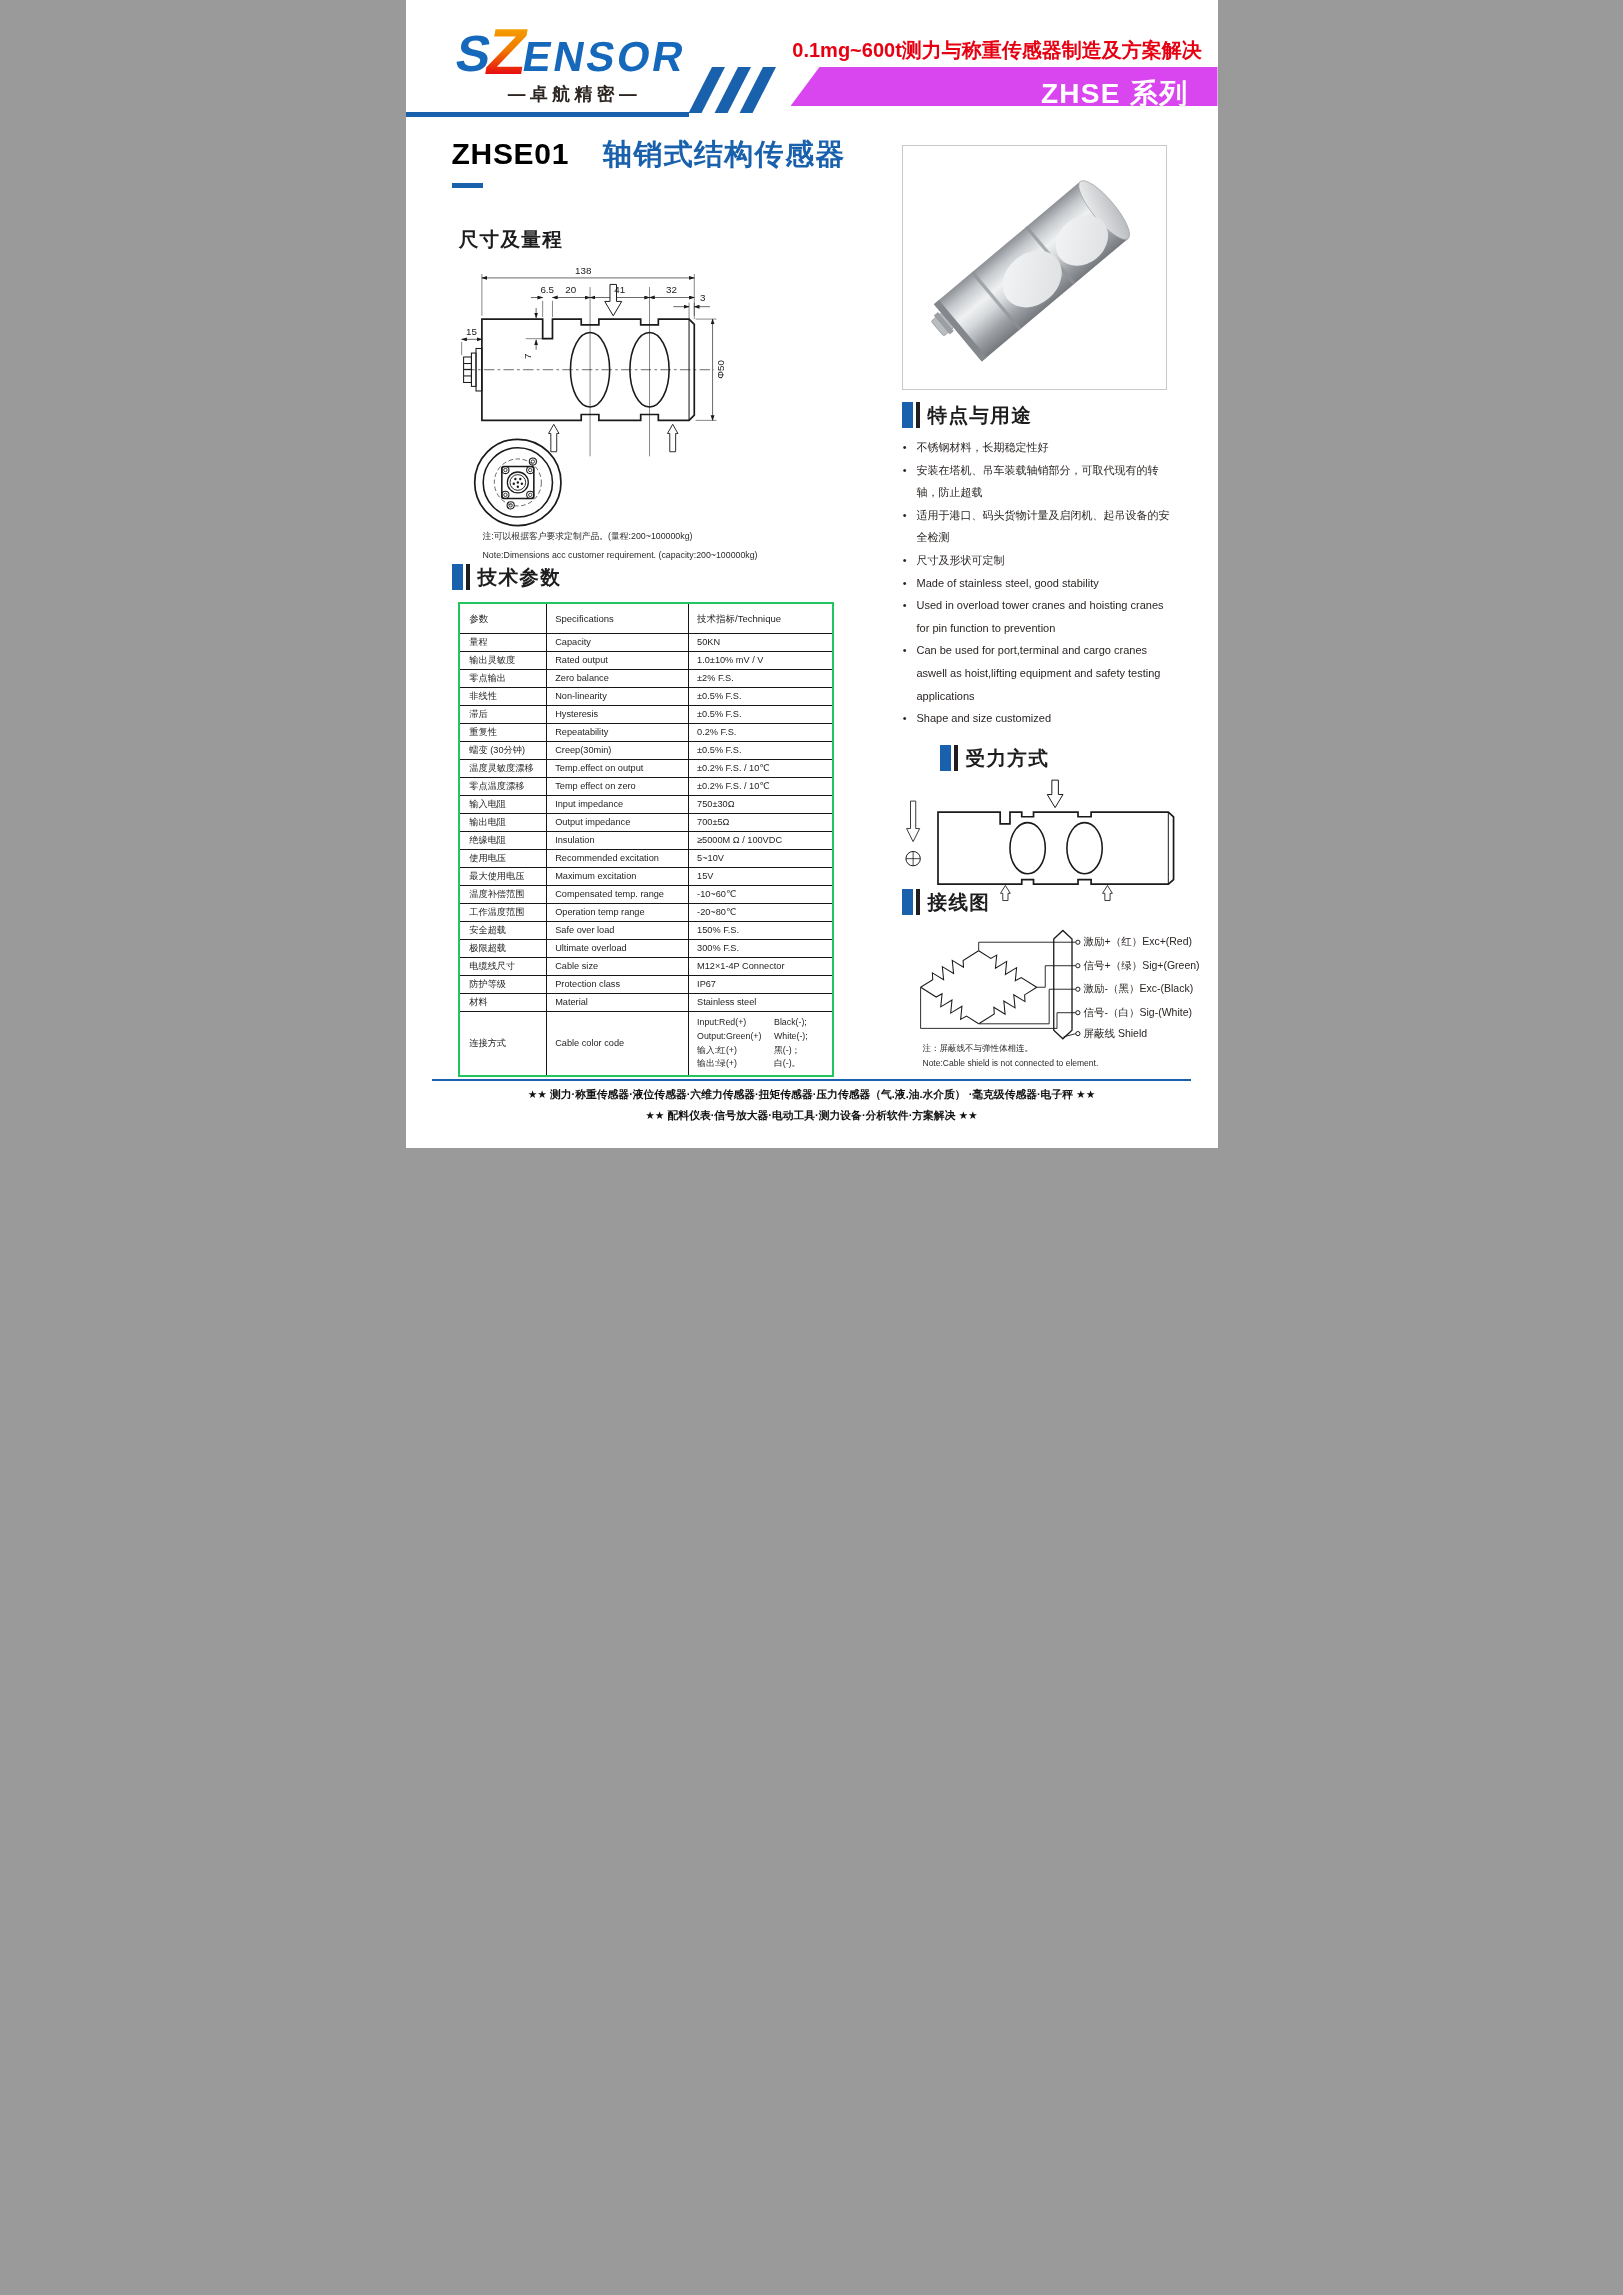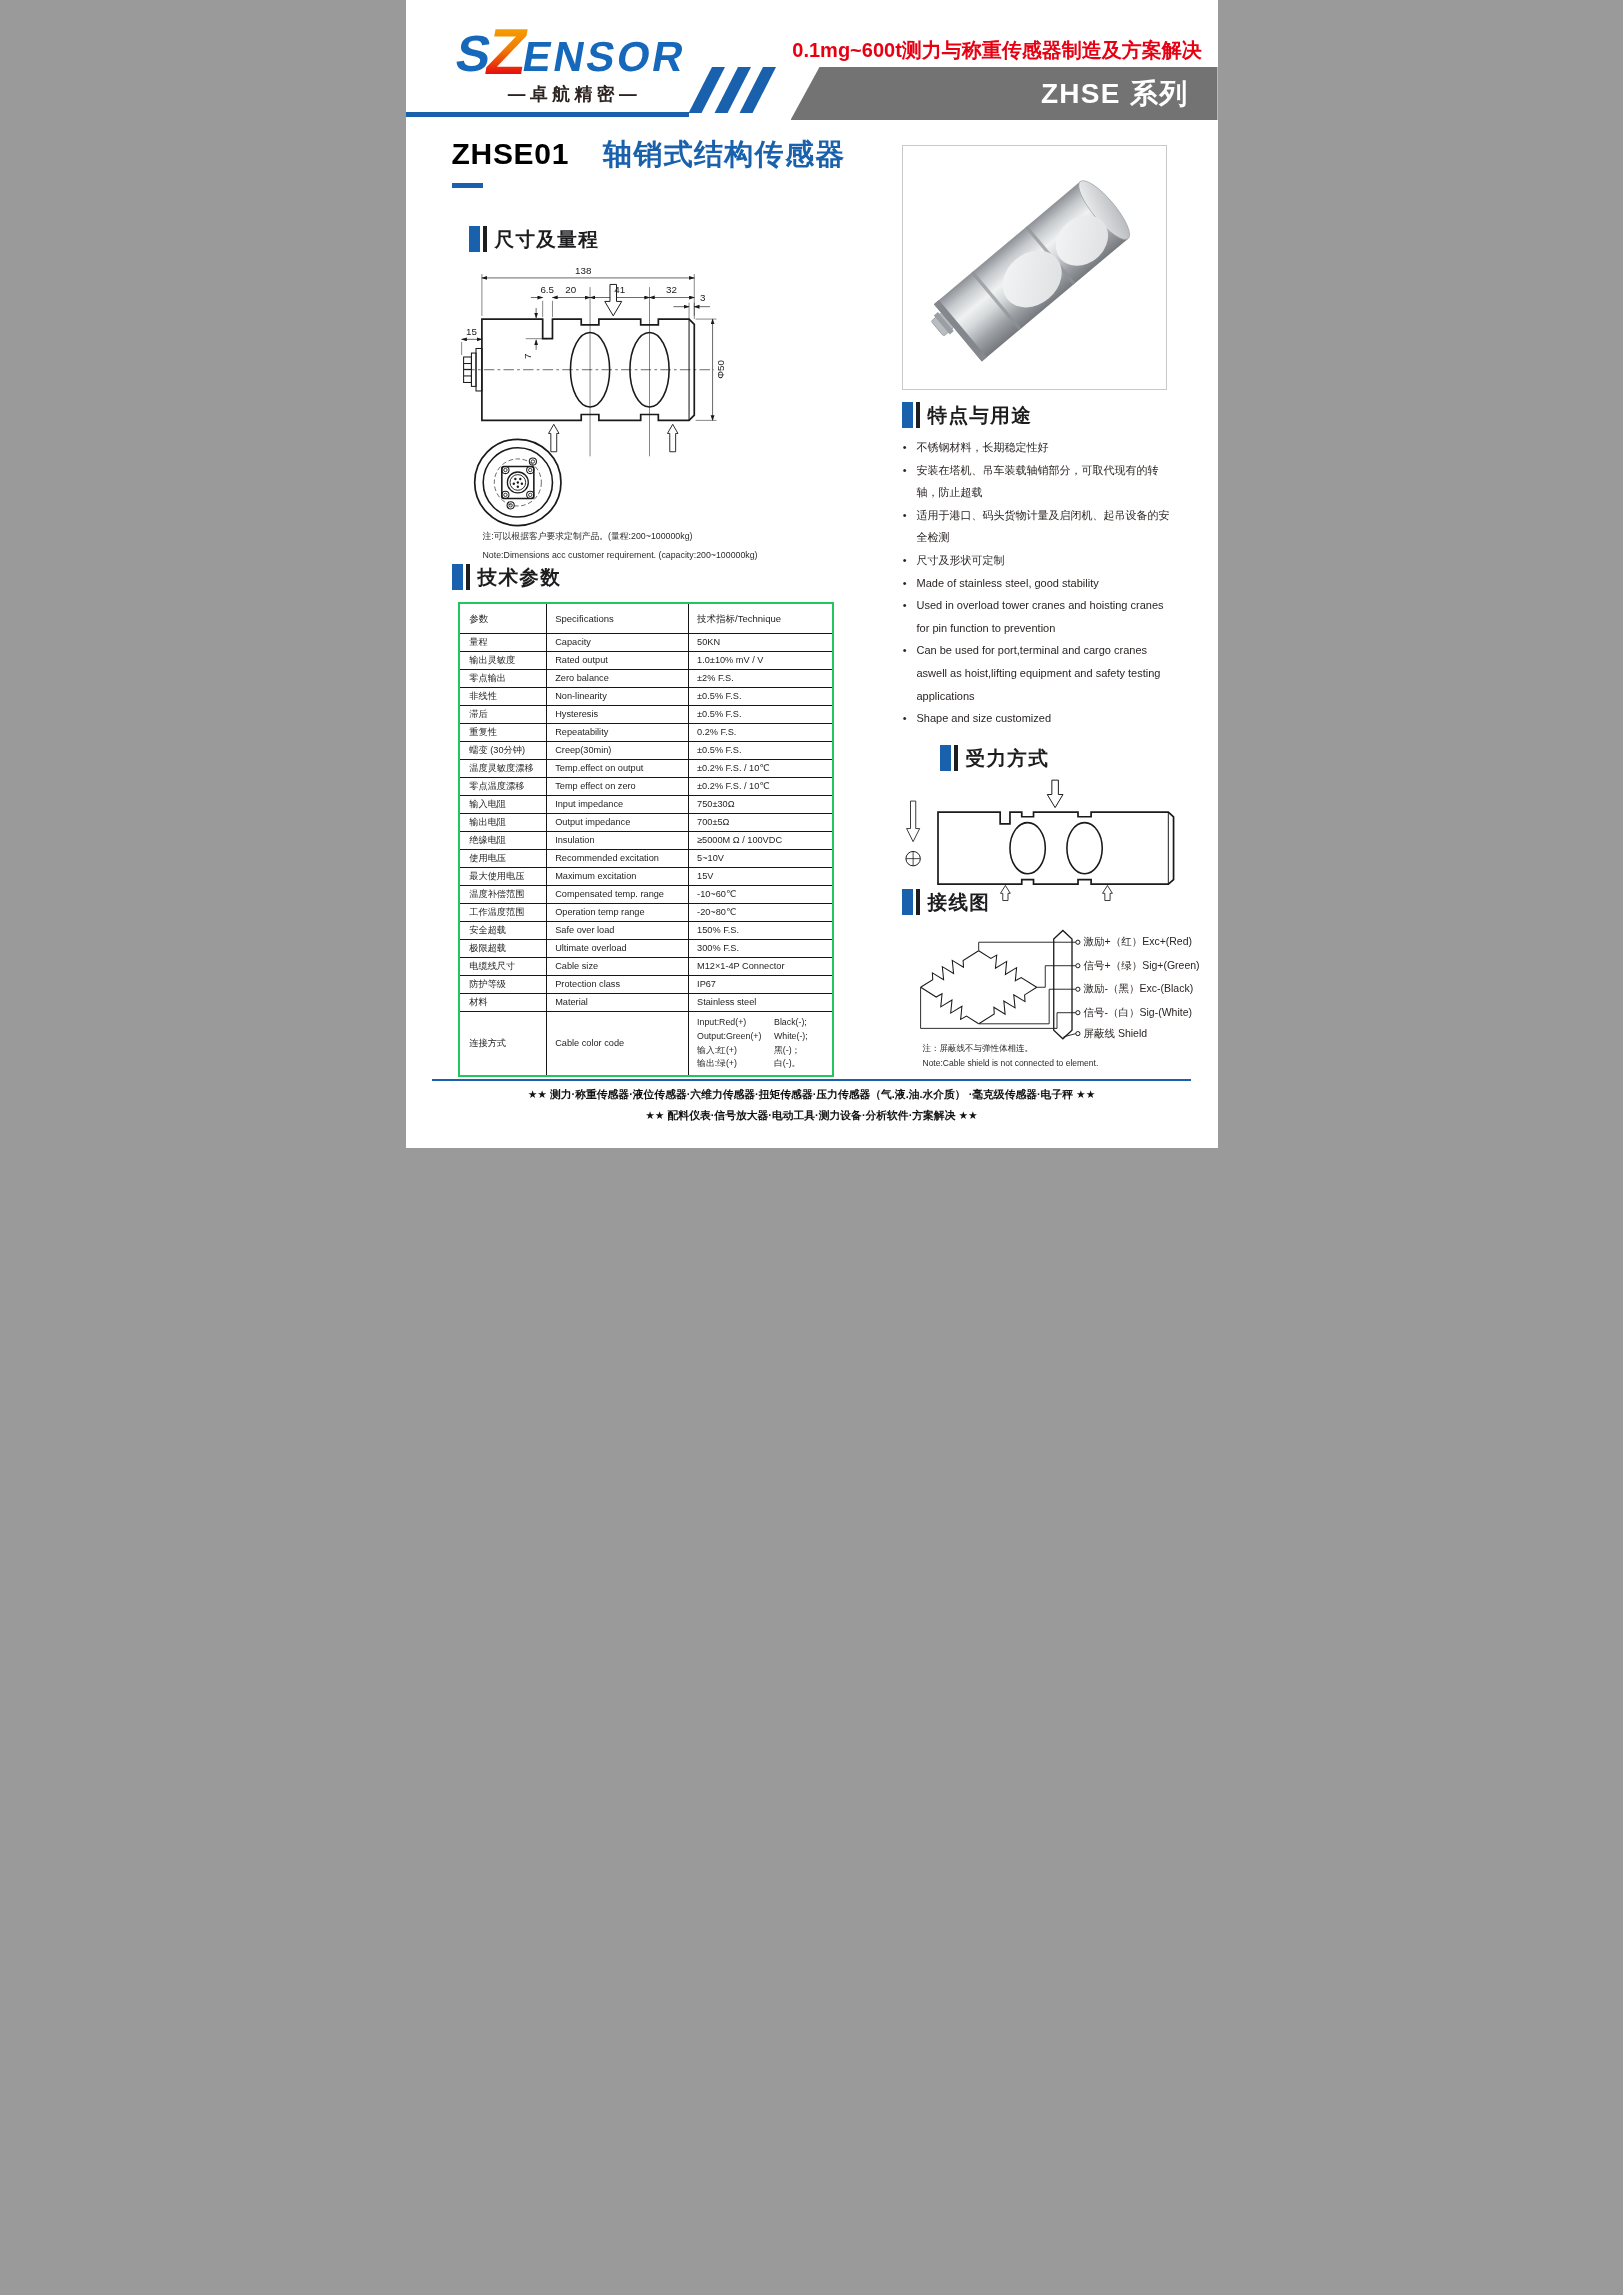--- a/index.html
+++ b/index.html
@@ -8,21 +8,21 @@
   
   .logo{position:absolute;left:51px;top:26px;width:236px;}
   .logo-row{display:flex;align-items:flex-end;transform:skewX(-10deg);}
   .logo-s{font-size:51px;line-height:46px;font-weight:900;color:#1668bb;letter-spacing:-1.3px;}
   .logo-z{font-size:65px;line-height:51px;font-weight:900;margin:0 -2.6px;
           background:linear-gradient(180deg,#f6a200 0%,#f07c00 45%,#e60012 100%);
           -webkit-background-clip:text;background-clip:text;color:transparent;}
   .logo-rest{font-size:42px;line-height:41px;font-weight:900;color:#1668bb;letter-spacing:2.6px;}
   .logo-tagline{margin-top:5.2px;text-align:center;font-size:17.7px;font-weight:bold;color:#2b2320;letter-spacing:4.6px;white-space:nowrap;}
   .headline{position:absolute;right:15.7px;top:37px;font-size:20px;font-weight:bold;color:#e60012;white-space:nowrap;}
-  .banner{position:absolute;left:385px;right:0;top:67px;height:53px;background:#737373;
+  .banner{position:absolute;left:385px;right:0;top:67px;height:39px;background:#d946ef;
           clip-path:polygon(29px 0,100% 0,100% 100%,0 100%);}
   .banner-text{position:absolute;right:29px;top:0;height:53px;line-height:53px;color:#fff;
                font-size:28px;font-weight:bold;letter-spacing:1.3px;white-space:nowrap;}
   .stripe{position:absolute;top:67px;width:13px;height:46px;background:#1961ac;
           transform:skewX(-27deg);transform-origin:top left;}
   .hline{position:absolute;left:0;top:112px;width:283px;height:4.6px;background:#1961ac;}
   
   .title-row{position:absolute;left:46px;top:135px;display:flex;align-items:baseline;}
   .title-model{font-size:30px;font-weight:700;color:#000000;letter-spacing:0.7px;}
   .title-name{font-size:29px;font-weight:900;color:#1961ac;margin-left:34px;letter-spacing:1.3px;}
@@ -86,21 +86,21 @@
       <span>系列</span>
     </div>
   </div>
 
   <div class="title-row">
     <span class="title-model">ZHSE01</span>
     <span class="title-name">轴销式结构传感器</span>
   </div>
   <div class="title-underline"></div>
 
-  <div class="sec" style="left:63px;top:226px;">
+  <div class="sec" style="left:46px;top:226px;flex-direction:column;">
     <div class="b1"></div>
     <div class="b2"></div>
     <div class="t">尺寸及量程</div>
   </div>
 
   <svg class="draw-svg" width="380" height="281" viewBox="0 0 580 430">
     <defs>
       <marker id="ar" markerWidth="10" markerHeight="8" refX="8" refY="3" orient="auto-start-reverse" markerUnits="userSpaceOnUse">
         <path d="M0,0 L9,3 L0,6 Z" fill="#1a1a1a"></path>
       </marker>

